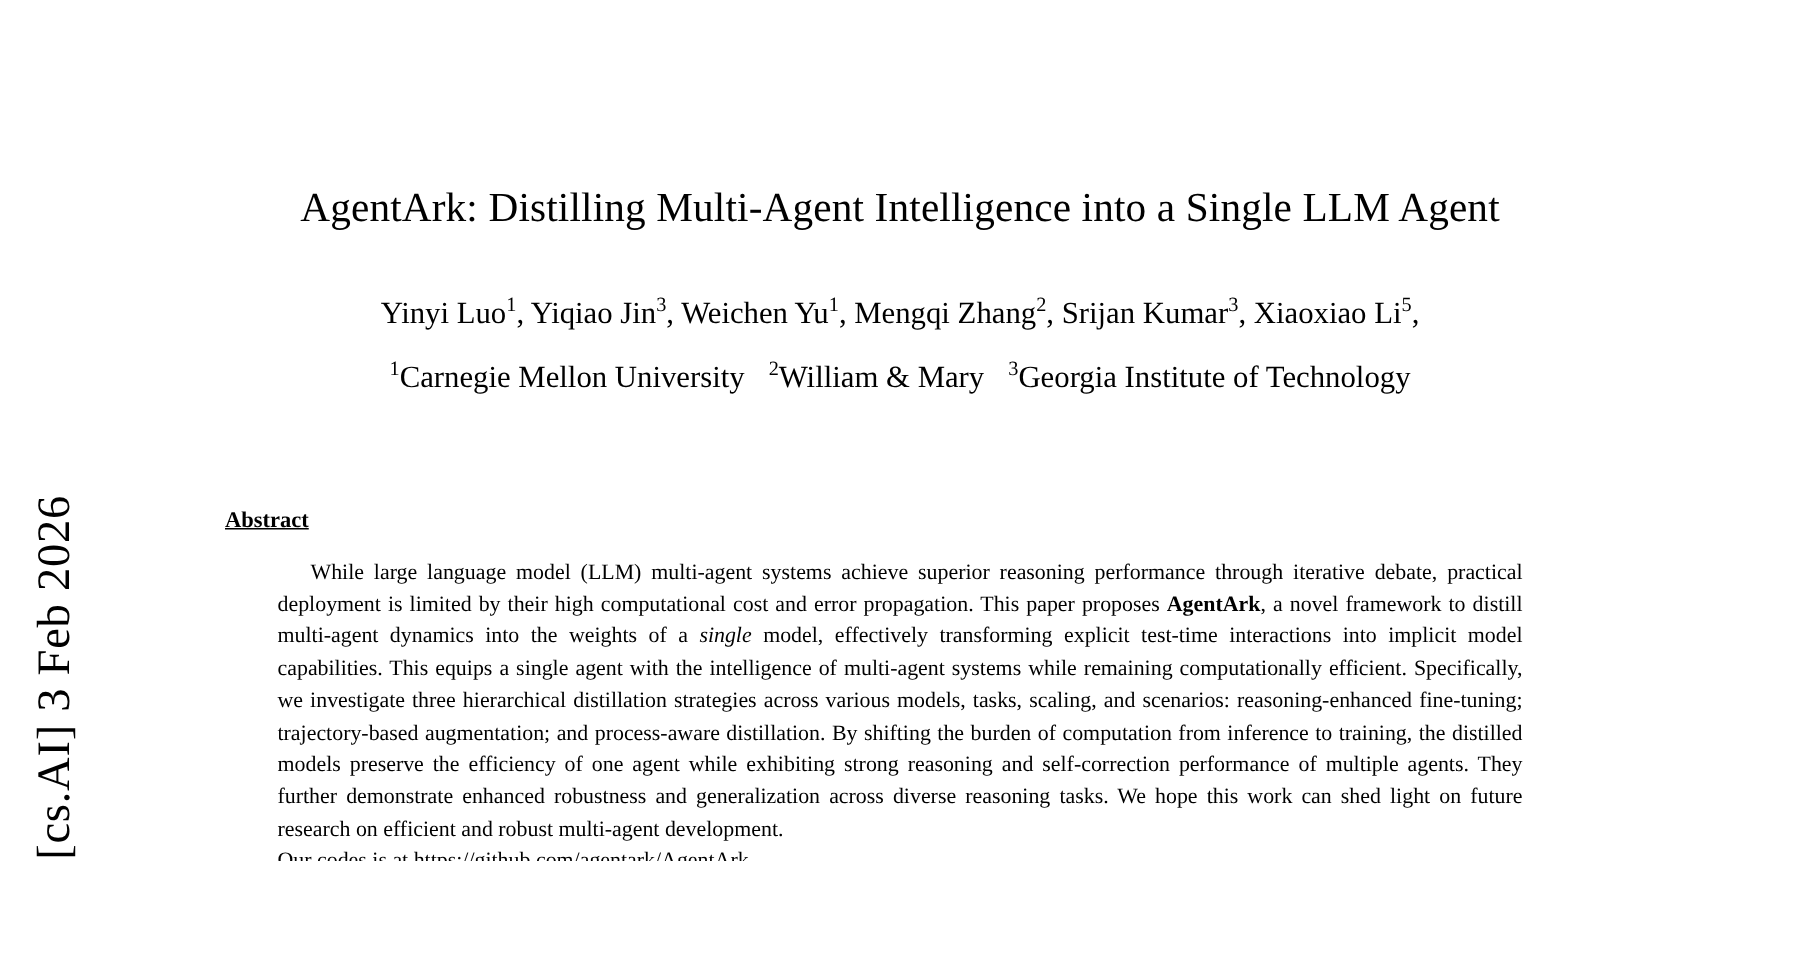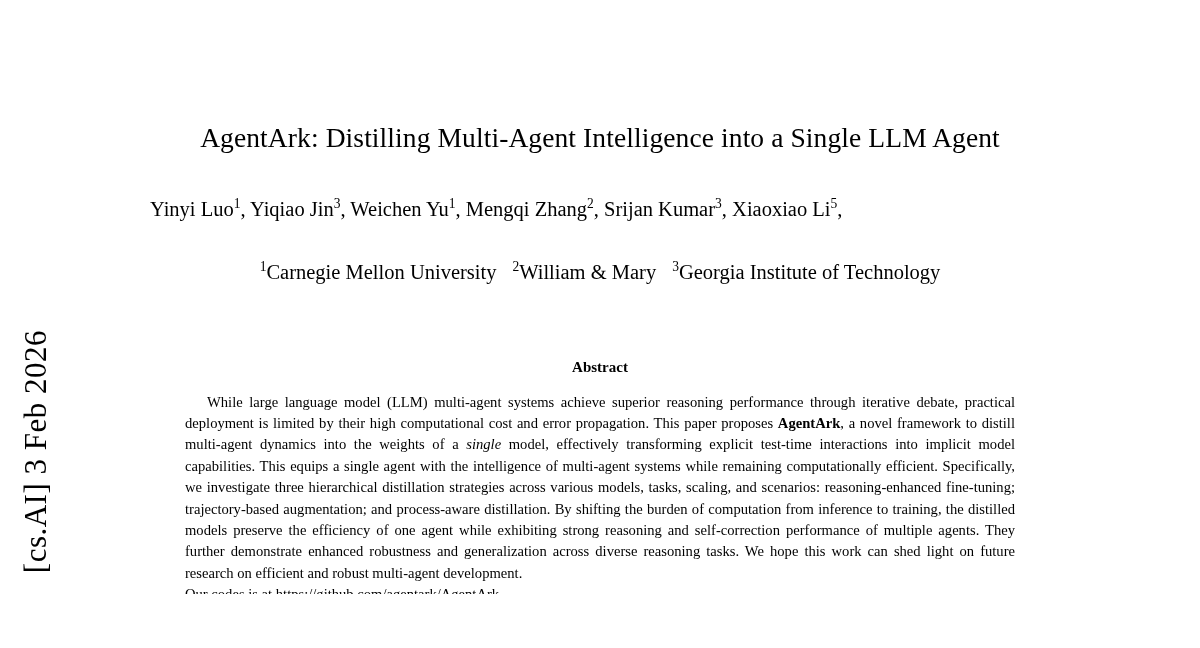--- a/index.html
+++ b/index.html
@@ -42,50 +42,50 @@
     margin: 12px;
     padding-top: 105px;
     font-size: 27.5px;
     line-height: 1.55;
     text-align: center;
     font-weight: normal;
     letter-spacing: 0.1px;
   }
 
   .authors {
-    margin: 0;
+    margin: 12px;
     padding-top: 22px;
-    text-align: left;
+    text-align: center;
     font-size: 20.5px;
     line-height: 1.52;
   }
   .authors .line { display: block; }
 
   .affils {
     margin: 0;
     padding-top: 2px;
     text-align: center;
     font-size: 20.5px;
     line-height: 1.36;
   }
-  .affils .line { display: block; margin-top: 32px; }
+  .affils .line { display: block; }
   .affils .gap { display: inline-block; width: 16px; }
 
   sup {
     font-size: 0.66em;
     vertical-align: super;
     line-height: 0;
   }
 
   .abstract-head {
     margin: 0;
     padding-top: 72px;
-    text-align: center;
     font-size: 15px;
     font-weight: bold;
+    text-decoration: underline;
   }
 
   .abstract-body {
     margin: 0 auto;
     padding-top: 16px;
     width: 830px;
     font-size: 14.6px;
     line-height: 1.465;
     text-align: justify;
     text-justify: inter-word;

